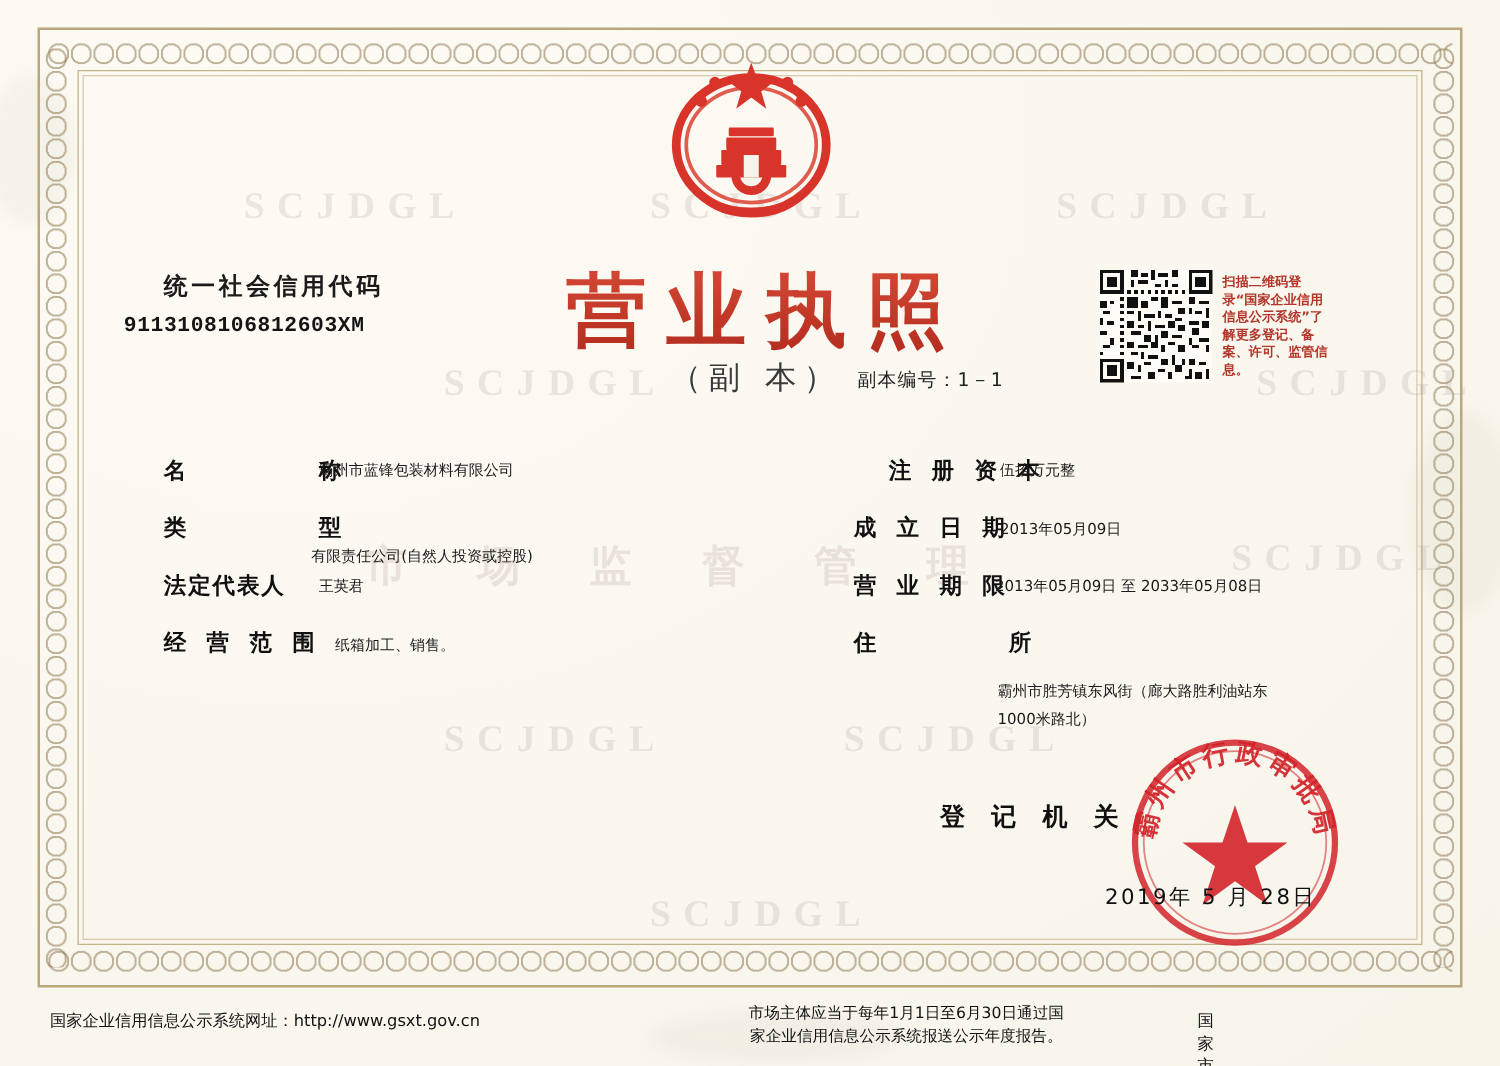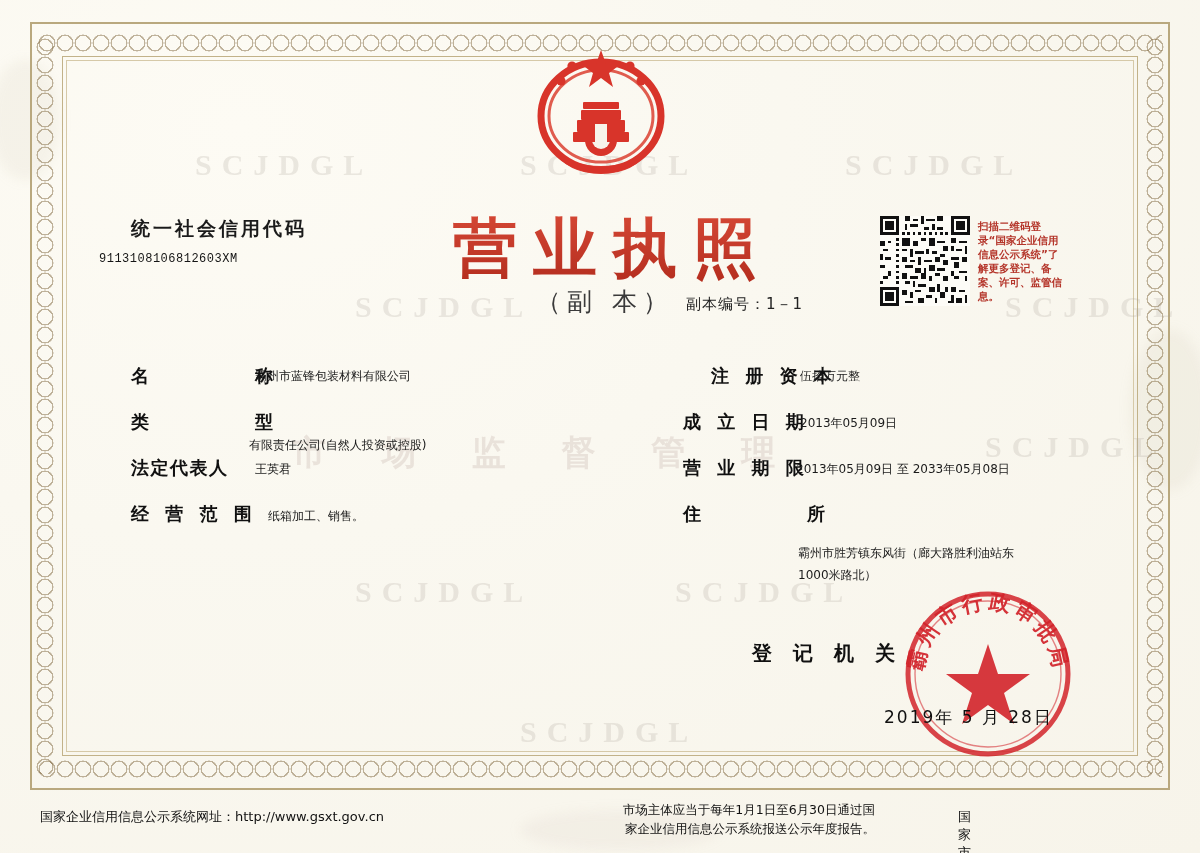--- a/index.html
+++ b/index.html
@@ -145,23 +145,24 @@
     font-family: "DejaVu Sans", sans-serif;
     font-size: 19px;
     font-weight: bold;
     letter-spacing: 3px;
     color: #1b1b1b;
   }
   .code-value {
     position: absolute;
     left: 99px; top: 252px;
     font-family: "Liberation Mono", monospace;
-    font-size: 12px;
+    font-size: 17px;
     letter-spacing: 0.5px;
     color: #151515;
+    font-weight: bold;
   }
 
   
   .qr {
     position: absolute;
     left: 880px; top: 216px;
     width: 90px; height: 90px;
   }
   .qr-note {
     position: absolute;
@@ -231,21 +232,21 @@
     position: absolute;
     left: 40px; top: 8px;
     font-family: "DejaVu Sans", sans-serif;
     font-size: 13px;
     color: #111;
   }
   .footer-center {
     position: absolute;
     left: 575px; top: 0px;
     width: 300px;
-    text-align: right;
+    text-align: center;
     font-family: "DejaVu Sans", sans-serif;
     font-size: 12.5px;
     line-height: 19px;
     color: #111;
   }
   .footer-right {
     position: absolute;
     left: 958px; top: 8px;
     font-family: "DejaVu Sans", sans-serif;
     font-size: 13px;

